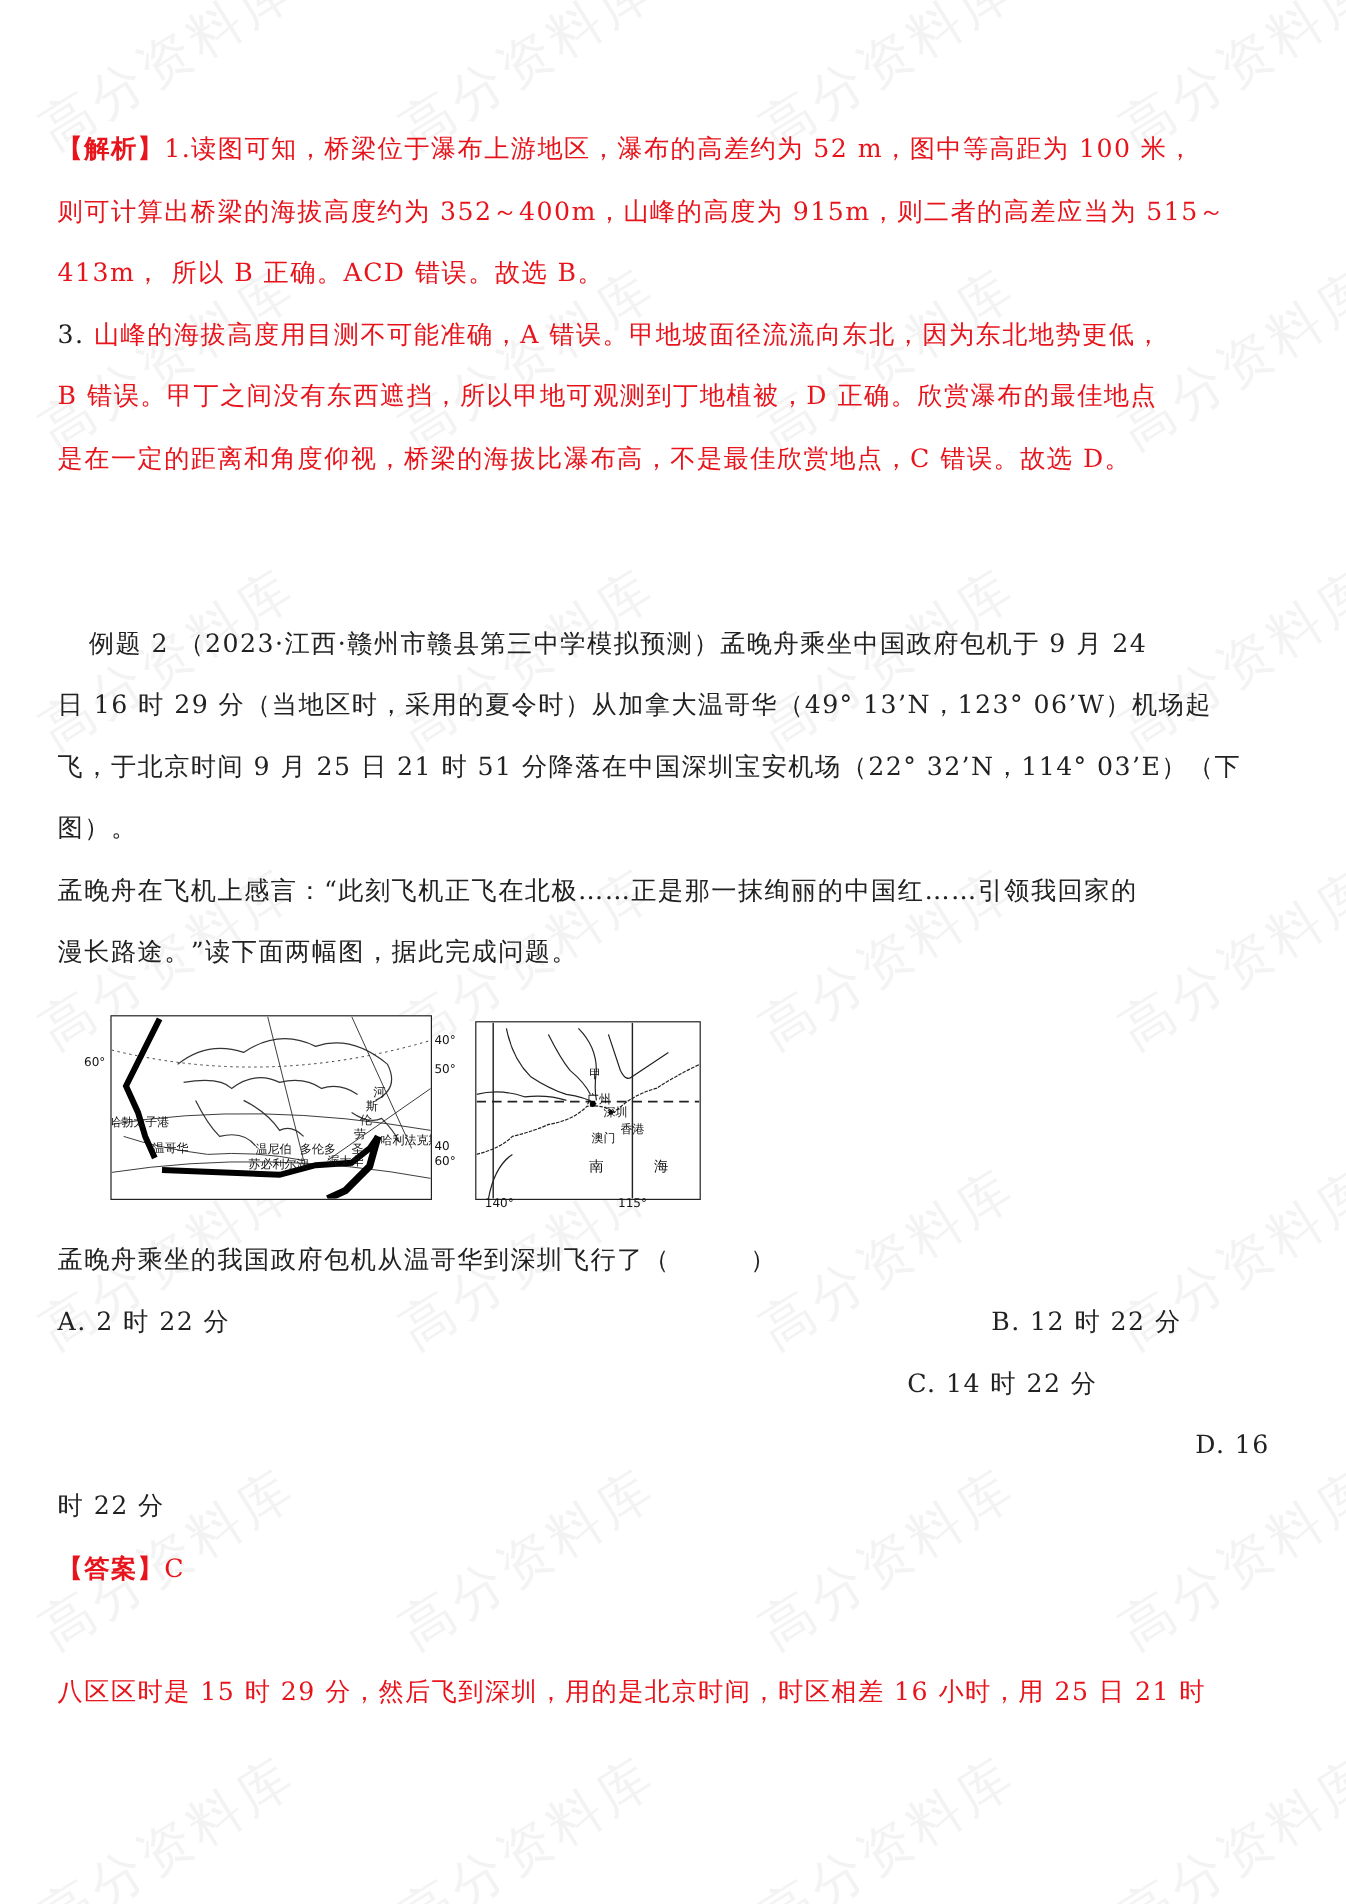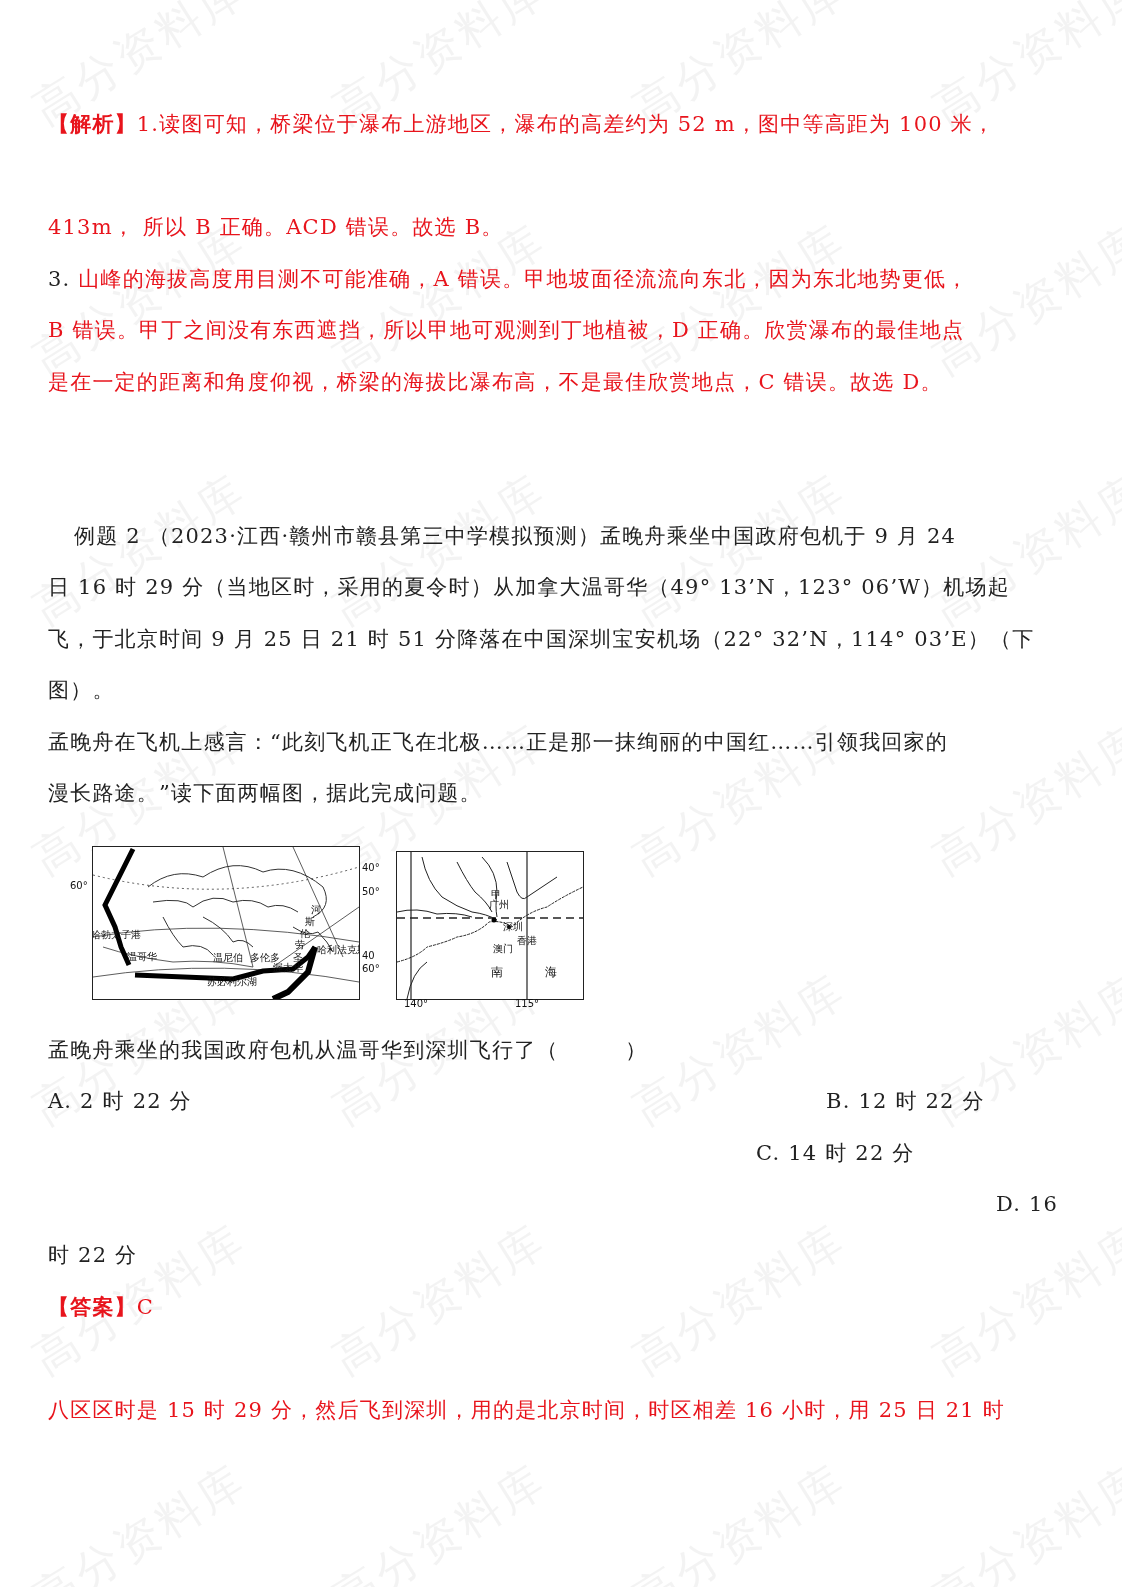--- a/index.html
+++ b/index.html
@@ -49,20 +49,21 @@
     <div class="wm" style="left:20px;top:1510px;">高分资料库</div>
     <div class="wm" style="left:320px;top:1510px;">高分资料库</div>
     <div class="wm" style="left:620px;top:1510px;">高分资料库</div>
     <div class="wm" style="left:920px;top:1510px;">高分资料库</div>
   </div>
 
 
   <div class="line red" style="top:109px;">
     <span class="bracket">【解析】</span><span>1.读图可知，桥梁位于瀑布上游地区，瀑布的高差约为 52 m，图中等高距为 100 米，</span>
   </div>
+  <div class="line red" style="top:161px;">则可计算出桥梁的海拔高度约为 352～400m，山峰的高度为 915m，则二者的高差应当为 515～</div>
   <div class="line red" style="top:212px;">413m， 所以 B 正确。ACD 错误。故选 B。</div>
   <div class="line red" style="top:264px;">
     <span class="black">3.</span><span> 山峰的海拔高度用目测不可能准确，A 错误。甲地坡面径流流向东北，因为东北地势更低，</span>
   </div>
   <div class="line red" style="top:367px;">是在一定的距离和角度仰视，桥梁的海拔比瀑布高，不是最佳欣赏地点，C 错误。故选 D。</div>
   <div class="line red" style="top:315px;">B 错误。甲丁之间没有东西遮挡，所以甲地可观测到丁地植被，D 正确。欣赏瀑布的最佳地点</div>
 
   <div class="line black" style="top:521px;left:74px;">例题 2 （2023·江西·赣州市赣县第三中学模拟预测）孟晚舟乘坐中国政府包机于 9 月 24</div>
   <div class="line black" style="top:572px;">日 16 时 29 分（当地区时，采用的夏令时）从加拿大温哥华（49° 13’N，123° 06’W）机场起</div>
   <div class="line black" style="top:624px;">飞，于北京时间 9 月 25 日 21 时 51 分降落在中国深圳宝安机场（22° 32’N，114° 03’E）（下</div>
@@ -90,21 +91,21 @@
       <path d="M40,2 L12,58 L22,80 L28,100 L36,118" fill="none" stroke="#000" stroke-width="5"></path>
       <path d="M42,128 L140,132 L170,124 L200,122 L215,110 L222,100" fill="none" stroke="#000" stroke-width="5"></path>
       <path d="M222,100 L215,125 L195,145 L180,152" fill="none" stroke="#000" stroke-width="6"></path>
     </svg>
     <div class="maplabel" style="left:-2px;top:81px;">哈勃太子港</div>
     <div class="maplabel" style="left:34px;top:103px;">温哥华</div>
     <div class="maplabel" style="left:120px;top:104px;">温尼伯</div>
     <div class="maplabel" style="left:157px;top:104px;">多伦多</div>
     <div class="maplabel" style="left:200px;top:104px;">圣</div>
     <div class="maplabel" style="left:180px;top:114px;">渥太华</div>
-    <div class="maplabel" style="left:114px;top:128px;">苏必利尔湖</div>
+    <div class="maplabel" style="left:114px;top:116px;">苏必利尔湖</div>
     <div class="maplabel" style="left:224px;top:96px;">哈利法克斯</div>
     <div class="maplabel" style="left:218px;top:56px;">河</div>
     <div class="maplabel" style="left:212px;top:68px;">斯</div>
     <div class="maplabel" style="left:207px;top:80px;">伦</div>
     <div class="maplabel" style="left:202px;top:91px;">劳</div>
   </div>
   <div class="ticklabel" style="left:70px;top:880px;">60°</div>
   <div class="ticklabel" style="left:362px;top:862px;">40°</div>
   <div class="ticklabel" style="left:362px;top:886px;">50°</div>
   <div class="ticklabel" style="left:362px;top:950px;">40</div>
@@ -121,21 +122,21 @@
 
       <path d="M25,5 Q30,30 45,45 Q60,55 75,60 Q90,62 100,68" fill="none" stroke="#222" stroke-width="1"></path>
       <path d="M60,10 Q70,30 78,40 Q90,50 95,60" fill="none" stroke="#222" stroke-width="1"></path>
       <path d="M85,5 Q100,20 100,40 Q98,55 100,65" fill="none" stroke="#222" stroke-width="1"></path>
       <path d="M110,10 Q115,25 120,40 Q125,50 130,45 Q145,35 160,25" fill="none" stroke="#222" stroke-width="1"></path>
       <path d="M0,60 Q20,55 40,62 Q60,60 75,65" fill="none" stroke="#222" stroke-width="1"></path>
       <circle cx="97" cy="68" r="2.5" fill="#000"></circle>
       <circle cx="112" cy="75" r="2" fill="#000"></circle>
     </svg>
     <div class="maplabel" style="left:94px;top:36px;">甲</div>
-    <div class="maplabel" style="left:92px;top:46px;">广州</div>
+    <div class="maplabel" style="left:92px;top:57px;">广州</div>
     <div class="maplabel" style="left:106px;top:68px;">深圳</div>
     <div class="maplabel" style="left:120px;top:82px;">香港</div>
     <div class="maplabel" style="left:96px;top:90px;">澳门</div>
     <div class="maplabel" style="left:94px;top:112px;font-size:12px;">南</div>
     <div class="maplabel" style="left:148px;top:112px;font-size:12px;">海</div>
   </div>
   <div class="ticklabel" style="left:404px;top:998px;">140°</div>
   <div class="ticklabel" style="left:515px;top:998px;">115°</div>
 
   <div class="line black" style="top:1035px;">孟晚舟乘坐的我国政府包机从温哥华到深圳飞行了（　　　）</div>

